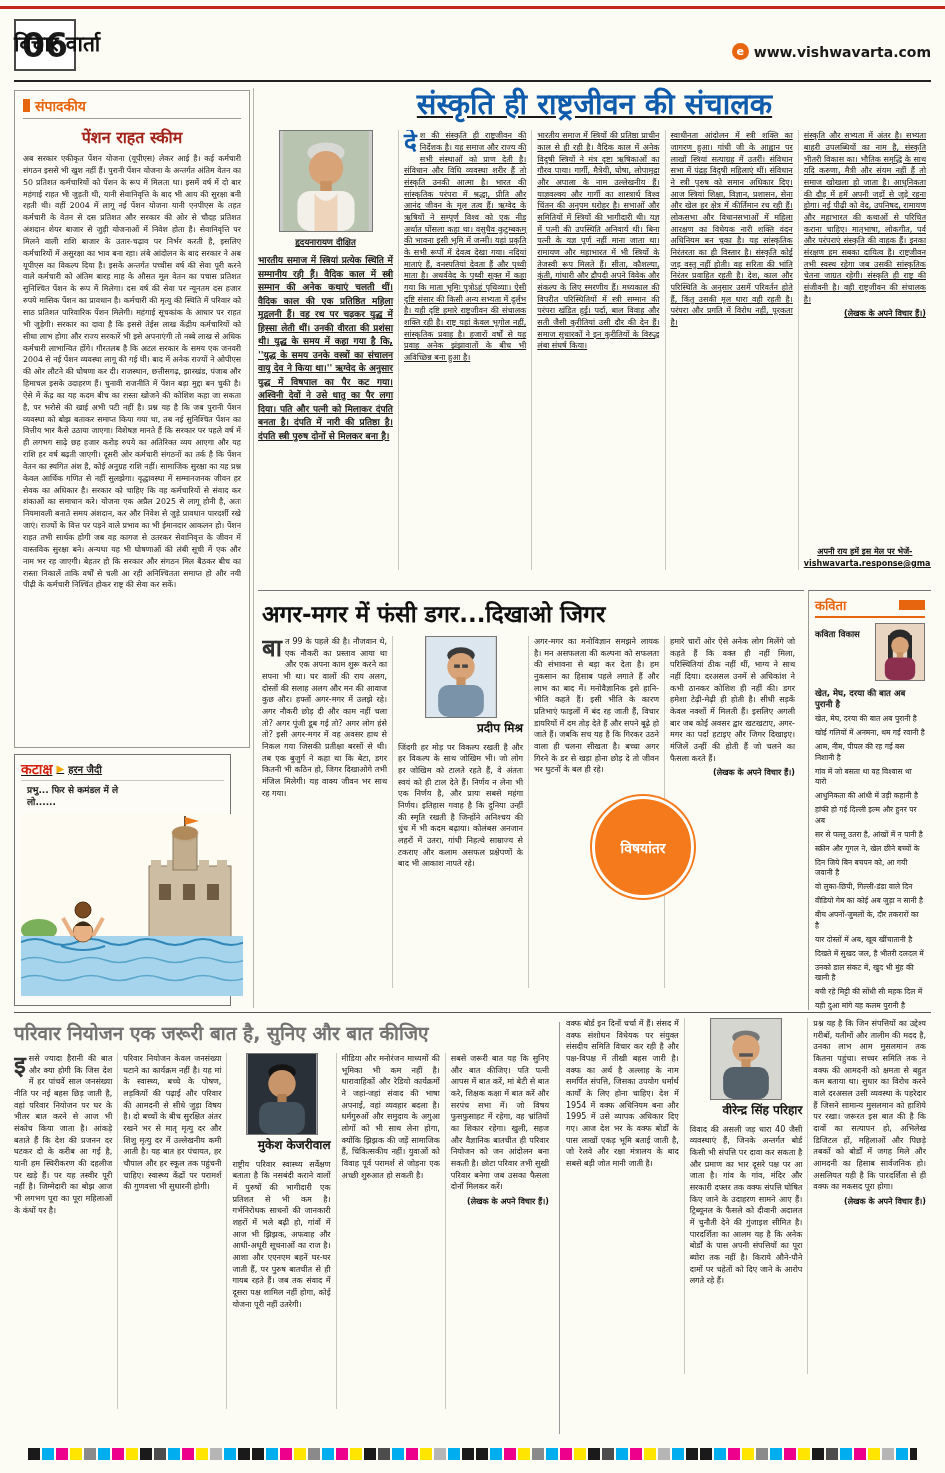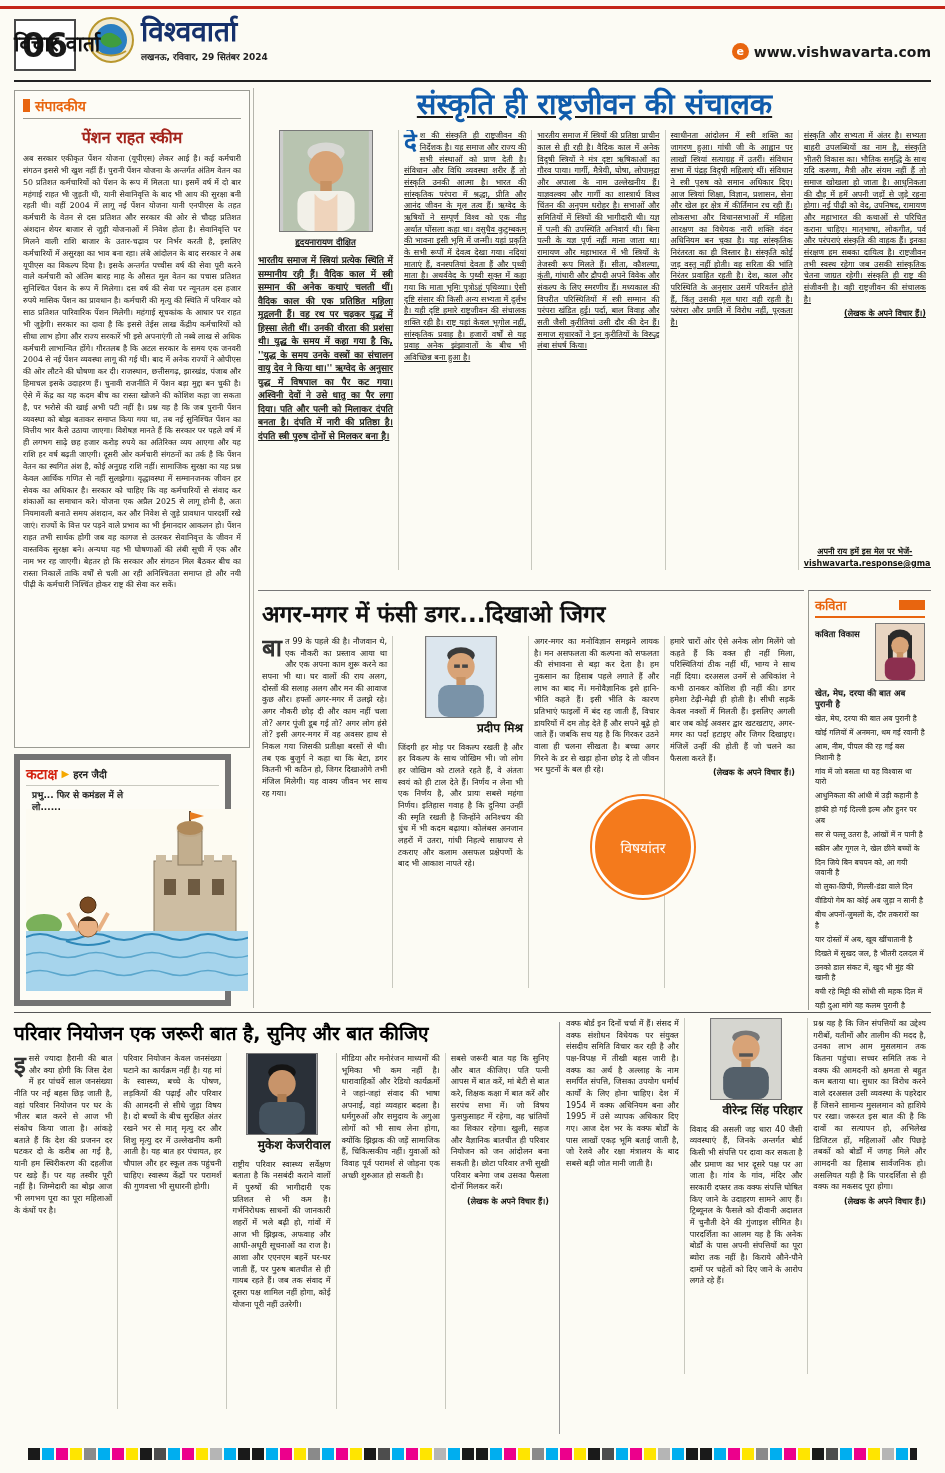--- a/index.html
+++ b/index.html
@@ -24,22 +24,22 @@
   .v-rule-bottom{position:absolute;left:559px;top:1022px;width:1px;height:412px;background:#999;}
   
   .editorial{position:absolute;left:14px;top:90px;width:236px;height:658px;border:1px solid #9a9a92;
              box-sizing:border-box;padding:5px 8px;background:#fdfcf6;}
   .sec-head{display:flex;align-items:center;gap:5px;border-bottom:1px solid #9a9a92;padding-bottom:3px;}
   .sec-bar{width:7px;height:13px;background:#e8650f;display:inline-block;}
   .sec-label{color:#e8650f;font-weight:bold;font-size:14px;}
   .ed-headline{margin:7px 0 5px;text-align:center;color:#a3231b;font-size:16px;font-weight:bold;}
   .ed-body{font-size:7.8px;line-height:1.52;text-align:justify;overflow:hidden;height:588px;color:#15150f;}
   
-  .kataksha{position:absolute;left:14px;top:754px;width:217px;height:252px;border:6px solid #737373;
-            box-sizing:border-box;padding:4px 6px;background:#fdfcf6;}
+  .kataksha{position:absolute;left:14px;top:754px;width:217px;height:252px;border:1px solid #737373;
+            box-sizing:border-box;padding:4px 6px;background:#fdfcf6;text-decoration:underline;}
   .kat-head{display:flex;align-items:center;gap:4px;border-bottom:1px solid #c9c9c0;padding-bottom:2px;}
   .kat-label{color:#d42310;font-weight:bold;font-size:14px;}
   .kat-arrow{color:#f5a800;font-size:10px;}
   .kat-artist{font-weight:bold;font-size:10px;color:#222;}
   .kat-caption{position:absolute;left:12px;top:30px;width:108px;font-size:9px;font-weight:bold;z-index:2;line-height:1.3;}
   .kat-art{position:absolute;left:6px;bottom:5px;}
   
   .lead{position:absolute;left:258px;top:88px;width:673px;height:492px;text-decoration:underline;}
   .lead-headline{margin:0;text-align:center;font-size:29px;color:#0f5bab;font-weight:bold;line-height:1.15;}
   .lead-body{display:flex;margin-top:9px;height:440px;}
@@ -59,65 +59,51 @@
   .fnote{display:block;text-align:right;font-weight:bold;margin-top:3px;}
   
   .mid{position:absolute;left:258px;top:590px;width:546px;height:420px;border-top:1px solid #777;
        box-sizing:border-box;padding:5px 4px 0 4px;}
   .mid-headline{margin:1px 0 7px;font-size:23px;font-weight:bold;color:#101010;}
   .mid-body{display:flex;height:352px;position:relative;}
   .inline-photo{width:72px;height:82px;border:1px solid #777;margin:0 auto 2px;}
   .byline{text-align:right;font-weight:bold;font-size:12px;margin-bottom:4px;}
   .badge{position:absolute;left:330px;top:160px;width:96px;height:96px;border-radius:50%;background:#f47a1c;
          border:3px solid #fff;box-shadow:0 0 0 2px #f47a1c;color:#fff;display:flex;align-items:center;
-         justify-content:center;font-size:14px;font-weight:normal;z-index:3;}
+         justify-content:center;font-size:14px;font-weight:bold;z-index:3;}
   
   .poem{position:absolute;left:808px;top:590px;width:123px;height:420px;border-top:1px solid #777;
         border-left:1px solid #9a9a92;box-sizing:border-box;padding:5px 6px;}
   .poem-head{display:flex;align-items:center;justify-content:space-between;border-bottom:2px solid #e8650f;padding-bottom:2px;}
   .poem-label{color:#e8650f;font-weight:bold;font-size:13px;}
   .poem-tab{width:26px;height:10px;background:#e8650f;}
   .poem-author-row{display:flex;justify-content:space-between;align-items:flex-start;margin-top:5px;}
   .poem-author{font-weight:bold;font-size:8.5px;padding-top:5px;}
   .photo-poet{width:50px;height:58px;}
   .poem-title{font-weight:bold;font-size:8.5px;margin:6px 0 5px;}
   .poem-line{font-size:7.5px;line-height:1.4;margin-bottom:3.5px;color:#15150f;}
   
   .bottom-left{position:absolute;left:14px;top:1018px;width:540px;height:420px;}
-  .bl-headline{margin:2px 0 7px;font-size:19px;font-weight:bold;color:#000000;}
+  .bl-headline{margin:2px 0 7px;font-size:19px;font-weight:bold;color:#737373;}
   .bottom-right{position:absolute;left:566px;top:1018px;width:365px;height:420px;}
   .br-headline{margin:2px 0 7px;font-size:20px;font-weight:bold;text-align:center;color:#101010;}
   .bot-body{display:flex;height:356px;}
   
   .print-bar{position:absolute;left:28px;top:1448px;width:889px;height:12px;display:flex;gap:2px;overflow:hidden;}
   .swatch{width:12px;height:12px;flex:0 0 12px;}
 </style>
 </head>
 <body>
 
 <div class="page">
 
   <div class="top-red-rule"></div>
 
   <div class="header">
     <div class="pagenum">06</div>
-    <div class="brand">
-      <span class="logo">
-        <svg viewBox="0 0 46 46">
-          <circle cx="23" cy="23" r="22" fill="#f2ead0" stroke="#b9972e" stroke-width="2"></circle>
-          <circle cx="23" cy="23" r="16" fill="#2a7fc1"></circle>
-          <path d="M12 22 q6 -9 14 -5 q7 3 8 9 q-6 6 -14 4 q-7 -2 -8 -8z" fill="#3f9d3f"></path>
-          <path d="M8 34 q15 9 30 0" fill="none" stroke="#b9972e" stroke-width="2"></path>
-        </svg>
-      </span>
-      <div class="brand-text">
-        <div class="masthead">विश्ववार्ता</div>
-        <div class="edition">लखनऊ, रविवार, 29 सितंबर 2024</div>
-      </div>
-    </div>
     <div class="page-title">विचार वार्ता</div>
     <div class="website">
       <span class="e-logo">e</span>
       <span>www.vishwavarta.com</span>
     </div>
   </div>
   <div class="header-rule"></div>
   <div class="v-rule-left"></div>
   <div class="h-rule2"></div>
   <div class="v-rule-bottom"></div>

